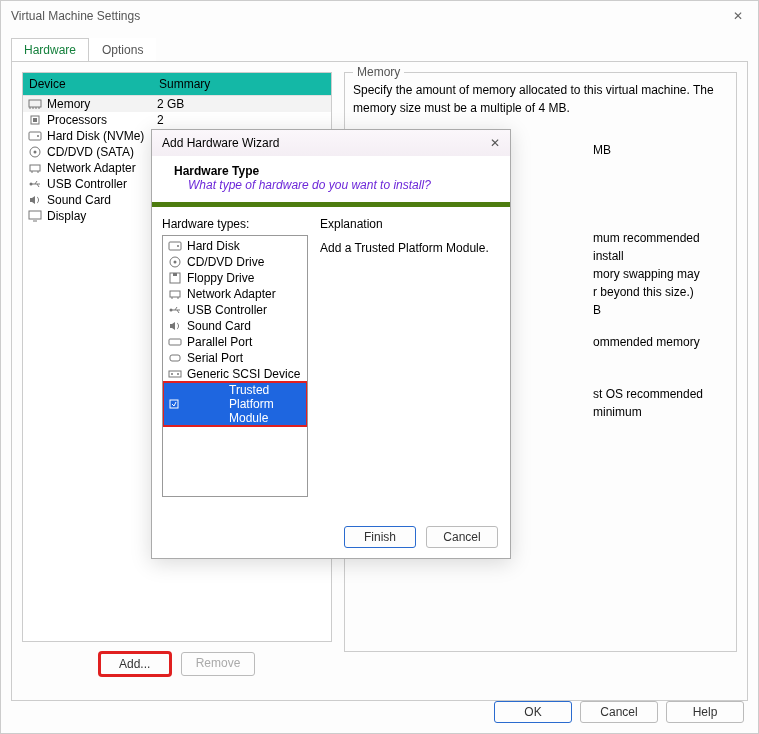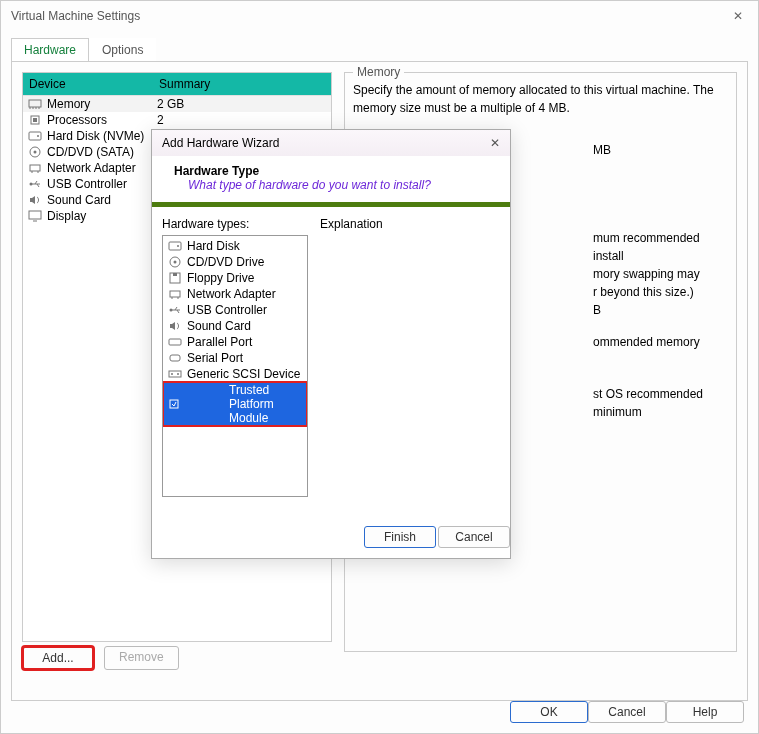--- a/index.html
+++ b/index.html
@@ -21,50 +21,50 @@
 .device-table .hdr { display: flex; border-bottom: 1px solid #e0e0e0; }
 .device-table .hdr .col { padding: 4px 6px; background: #14b8a6; }
 .col-d { width: 130px; }
 .col-s { flex: 1; }
 .device-row { display: flex; align-items: center; padding: 1px 4px; }
 .device-row.sel { background: #f3f3f3; }
 .device-row .ic { width: 16px; height: 14px; display: inline-flex; align-items: center; justify-content: center; margin-right: 4px; }
 .device-row .nm { width: 110px; }
 .device-row .sm { flex: 1; color: #000; }
 
-.btnrow { display: flex; gap: 10px; margin-top: 4px; }
+.btnrow { display: flex; gap: 10px; margin-top: 10px; justify-content: center; }
 .btn { min-width: 72px; padding: 3px 14px; border: 1px solid #bbb; background: #fdfdfd; border-radius: 3px; color: #333; text-align: center; }
 .btn.def { border-color: #2a6bcf; }
 .btn.dis { color: #aaa; }
 .red-outline { border: 2px solid #e02020 !important; box-shadow: 0 0 0 1px #e02020; }
 
 .right-pane { position: absolute; left: 332px; top: 10px; right: 10px; }
 .fieldset { border: 1px solid #ccc; padding: 8px; margin-bottom: 12px; position: relative; }
 .fieldset .legend { position: absolute; top: -8px; left: 8px; background: #fdfdfd; padding: 0 4px; color: #555; }
 .mem-body { font-size: 12px; line-height: 1.5; }
 
-.bottom-btns { position: absolute; right: 14px; bottom: 10px; display: flex; gap: 0; }
+.bottom-btns { position: absolute; right: 14px; bottom: 10px; display: flex; gap: 8px; }
 
 
 .wizard { position: absolute; left: 150px; top: 128px; width: 360px; height: 430px; border: 1px solid #aaa; background: #fff; box-shadow: 0 4px 20px rgba(0,0,0,0.15); z-index: 10; }
 .wiz-title { display: flex; justify-content: space-between; align-items: center; padding: 6px 10px; background: linear-gradient(#fbf7fb,#f4eef4); }
 .wiz-head { padding: 8px 14px 10px 14px; border-bottom: 5px solid #4d7c0f; background: #fff; }
 .wiz-head .h { font-weight: 600; padding-left: 8px; }
 .wiz-head .s { padding-left: 22px; color: #6d28d9; font-style: italic; }
 .wiz-body { display: flex; padding: 10px; gap: 12px; height: 300px; }
 .wiz-left { flex: 1; display: flex; flex-direction: column; }
 .wiz-left .lbl { margin-bottom: 4px; }
 .hw-list { flex: 1; border: 1px solid #999; background: #fff; overflow: hidden; padding: 2px 0; }
 .hw-item { display: flex; align-items: center; padding: 1px 4px; gap: 4px; }
 .hw-item .ic { width: 16px; height: 14px; display: inline-flex; align-items: center; justify-content: center; }
 .hw-item.sel { background: #1e66e0; color: #fff; }
 .hw-item.boxed-red { outline: 2px solid #e02020; outline-offset: -1px; gap: 48px; }
 .wiz-right { width: 180px; }
 .wiz-right .lbl { margin-bottom: 10px; }
-.wiz-foot { position: absolute; bottom: 10px; right: 0; display: flex; gap: 2px; }
+.wiz-foot { position: absolute; bottom: 10px; right: 12px; display: flex; gap: 10px; }
 
 svg { display: block; }
 </style>
 </head>
 <body>
 
 <div class="main-window">
   <div class="titlebar">
     <span>Virtual Machine Settings</span>
     <span class="close">✕</span>
@@ -312,20 +312,21 @@
                   <rect x="3" y="2" width="8" height="8" fill="none" stroke="#fff"></rect>
                   <path d="M5 6l2 2 2-4" fill="none" stroke="#fff"></path>
                 </svg>
               </span>
               <span>Trusted Platform Module</span>
             </div>
           </div>
       </div>
       <div class="wiz-right">
         <div class="lbl">Explanation</div>
+        <div>Add a Trusted Platform Module.</div>
       </div>
     </div>
     <div class="wiz-foot">
       <div class="btn def">Finish</div>
       <div class="btn">Cancel</div>
     </div>
   </div>
 
 </div>
 

